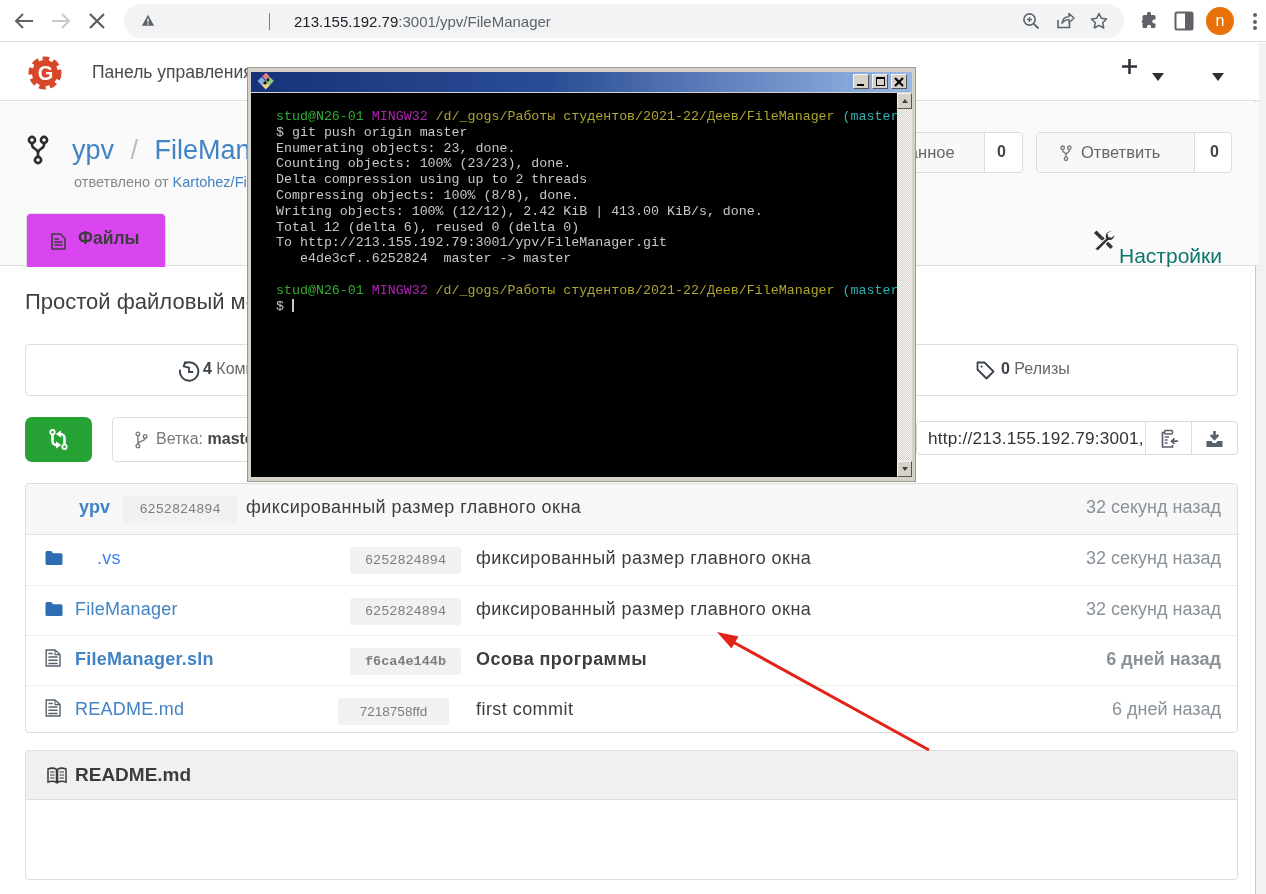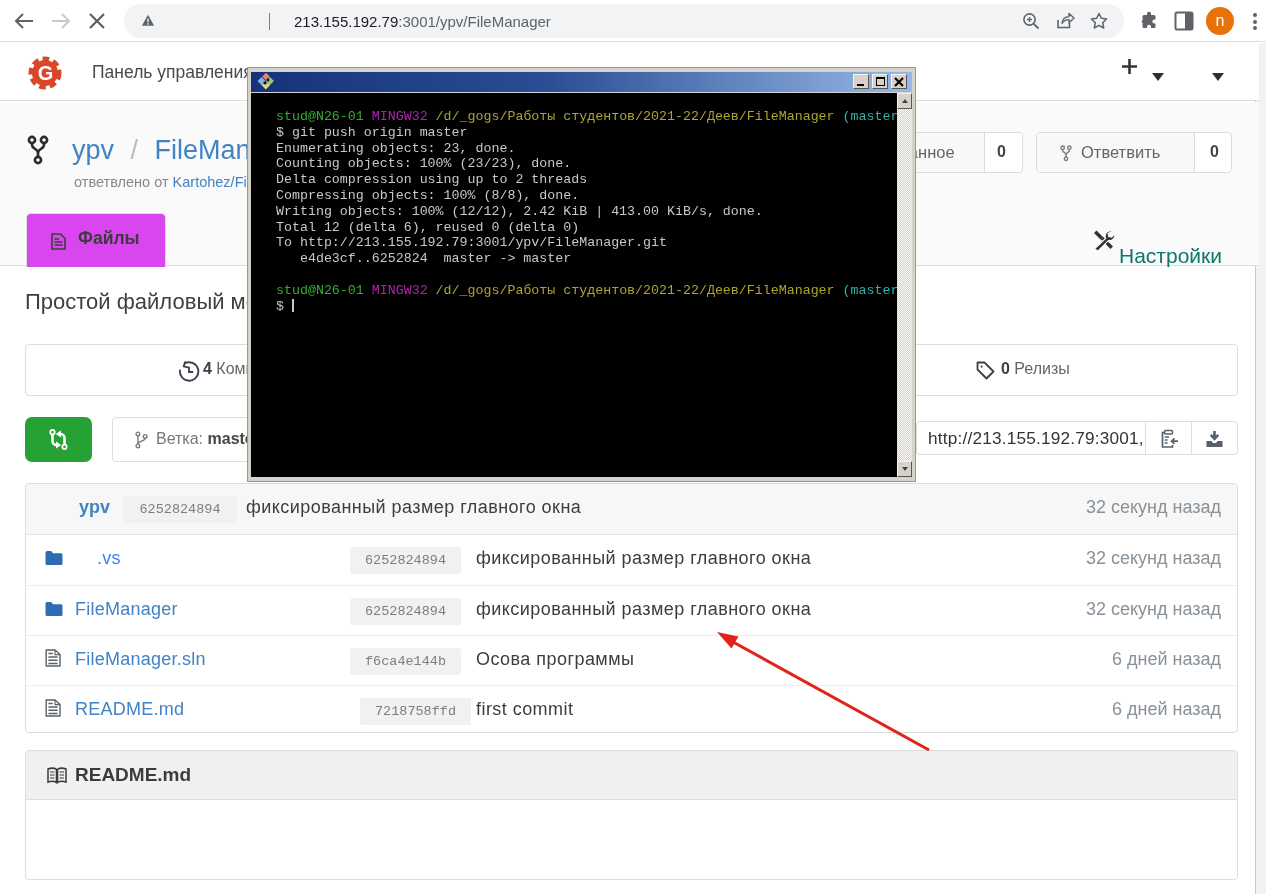--- a/index.html
+++ b/index.html
@@ -204,39 +204,39 @@
   </div>
   <div class="abs" style="left:0;top:101px;width:1211px;height:50px;border-top:1px solid #eee;">
     <svg class="abs" style="left:19px;top:15px" width="18" height="15" viewBox="0 0 18 15">
       <path d="M0.5 2.5 a1.5 1.5 0 0 1 1.5 -1.5 h4.2 l1.8 2.2 h8 a1.5 1.5 0 0 1 1.5 1.5 v8.8 a1.5 1.5 0 0 1 -1.5 1.5 h-14 a1.5 1.5 0 0 1 -1.5 -1.5 Z" fill="#2e6db3"></path>
     </svg>
     <div class="abs" style="left:49px;top:13px;font-size:18px;letter-spacing:0.25px;color:#4183c4;">FileManager</div>
     <div class="abs" style="left:324px;top:12px;width:111px;height:27px;background:#f1f1f1;border-radius:3px;font-family:'Liberation Mono',monospace;font-size:13.5px;color:#7e7e7e;text-align:center;line-height:27px;">6252824894</div>
     <div class="abs" style="left:450px;top:13px;font-size:18px;letter-spacing:0.45px;color:#3d3d3d;">фиксированный размер главного окна</div>
     <div class="abs" style="right:16px;top:13px;font-size:18px;color:#899199;">32 секунд назад</div>
   </div>
-  <div class="abs" style="left:0;top:151px;width:1211px;height:50px;border-top:1px solid #eee;">
+  <div class="abs" style="left:0;top:151px;width:1211px;height:50px;border-top:1px solid #eee;font-weight:bold;">
     <svg class="abs" style="left:19px;top:13px" width="16" height="18" viewBox="0 0 16 18">
       <path d="M1.2 1 H10 L15 5.6 V17 H1.2 Z" stroke="#57606a" stroke-width="1.4" fill="none" stroke-linejoin="round"></path>
       <path d="M10 1 V5.6 H15" stroke="#57606a" stroke-width="1.1" fill="none"></path>
       <path d="M3.4 4.4 H7.8 M3.4 8 H12.6 M3.4 11.2 H12.6 M3.4 14.4 H12.6" stroke="#57606a" stroke-width="1.5"></path>
     </svg>
     <div class="abs" style="left:49px;top:13px;font-size:18px;letter-spacing:0.25px;color:#4183c4;">FileManager.sln</div>
     <div class="abs" style="left:324px;top:12px;width:111px;height:27px;background:#f1f1f1;border-radius:3px;font-family:'Liberation Mono',monospace;font-size:13.5px;color:#7e7e7e;text-align:center;line-height:27px;">f6ca4e144b</div>
     <div class="abs" style="left:450px;top:13px;font-size:18px;letter-spacing:0.45px;color:#3d3d3d;text-align:right;">Осова программы</div>
     <div class="abs" style="right:16px;top:13px;font-size:18px;color:#899199;">6 дней назад</div>
   </div>
   <div class="abs" style="left:0;top:201px;width:1211px;height:48px;border-top:1px solid #eee;">
     <svg class="abs" style="left:19px;top:13px" width="16" height="18" viewBox="0 0 16 18">
       <path d="M1.2 1 H10 L15 5.6 V17 H1.2 Z" stroke="#57606a" stroke-width="1.4" fill="none" stroke-linejoin="round"></path>
       <path d="M10 1 V5.6 H15" stroke="#57606a" stroke-width="1.1" fill="none"></path>
       <path d="M3.4 4.4 H7.8 M3.4 8 H12.6 M3.4 11.2 H12.6 M3.4 14.4 H12.6" stroke="#57606a" stroke-width="1.5"></path>
     </svg>
     <div class="abs" style="left:49px;top:13px;font-size:18px;letter-spacing:0.25px;color:#4183c4;">README.md</div>
-    <div class="abs" style="left:334px;top:12px;width:111px;height:27px;background:#f1f1f1;border-radius:2px;font-family:Liberation Mono, monospace;font-size:13.5px;color:#7e7e7e;text-align:center;line-height:27px;">7218758ffd</div>
+    <div class="abs" style="left:312px;top:12px;width:111px;height:27px;background:#f1f1f1;border-radius:2px;font-family:Liberation Sans, sans-serif;font-size:13.5px;color:#7e7e7e;text-align:center;line-height:27px;">7218758ffd</div>
     <div class="abs" style="left:450px;top:13px;font-size:18px;letter-spacing:0.45px;color:#3d3d3d;">first commit</div>
     <div class="abs" style="right:16px;top:13px;font-size:18px;color:#899199;">6 дней назад</div>
   </div>
 </div>
 
 <div class="abs" style="left:25px;top:750px;width:1213px;height:130px;border:1px solid #ddd;border-radius:4px;background:#fff;">
   <div class="abs" style="left:0;top:0;width:1211px;height:49px;background:#f0f0f0;border-bottom:1px solid #ddd;border-radius:4px 4px 0 0;">
     <svg class="abs" style="left:21px;top:16px" width="20" height="17" viewBox="0 0 20 17">
       <path d="M1 2 C4 0.8 7 0.8 9.5 2.4 V15.5 C7 13.9 4 13.9 1 15.1 Z" stroke="#3b3b3b" stroke-width="1.5" fill="none"></path>
       <path d="M19 2 C16 0.8 13 0.8 10.5 2.4 V15.5 C13 13.9 16 13.9 19 15.1 Z" stroke="#3b3b3b" stroke-width="1.5" fill="none"></path>

